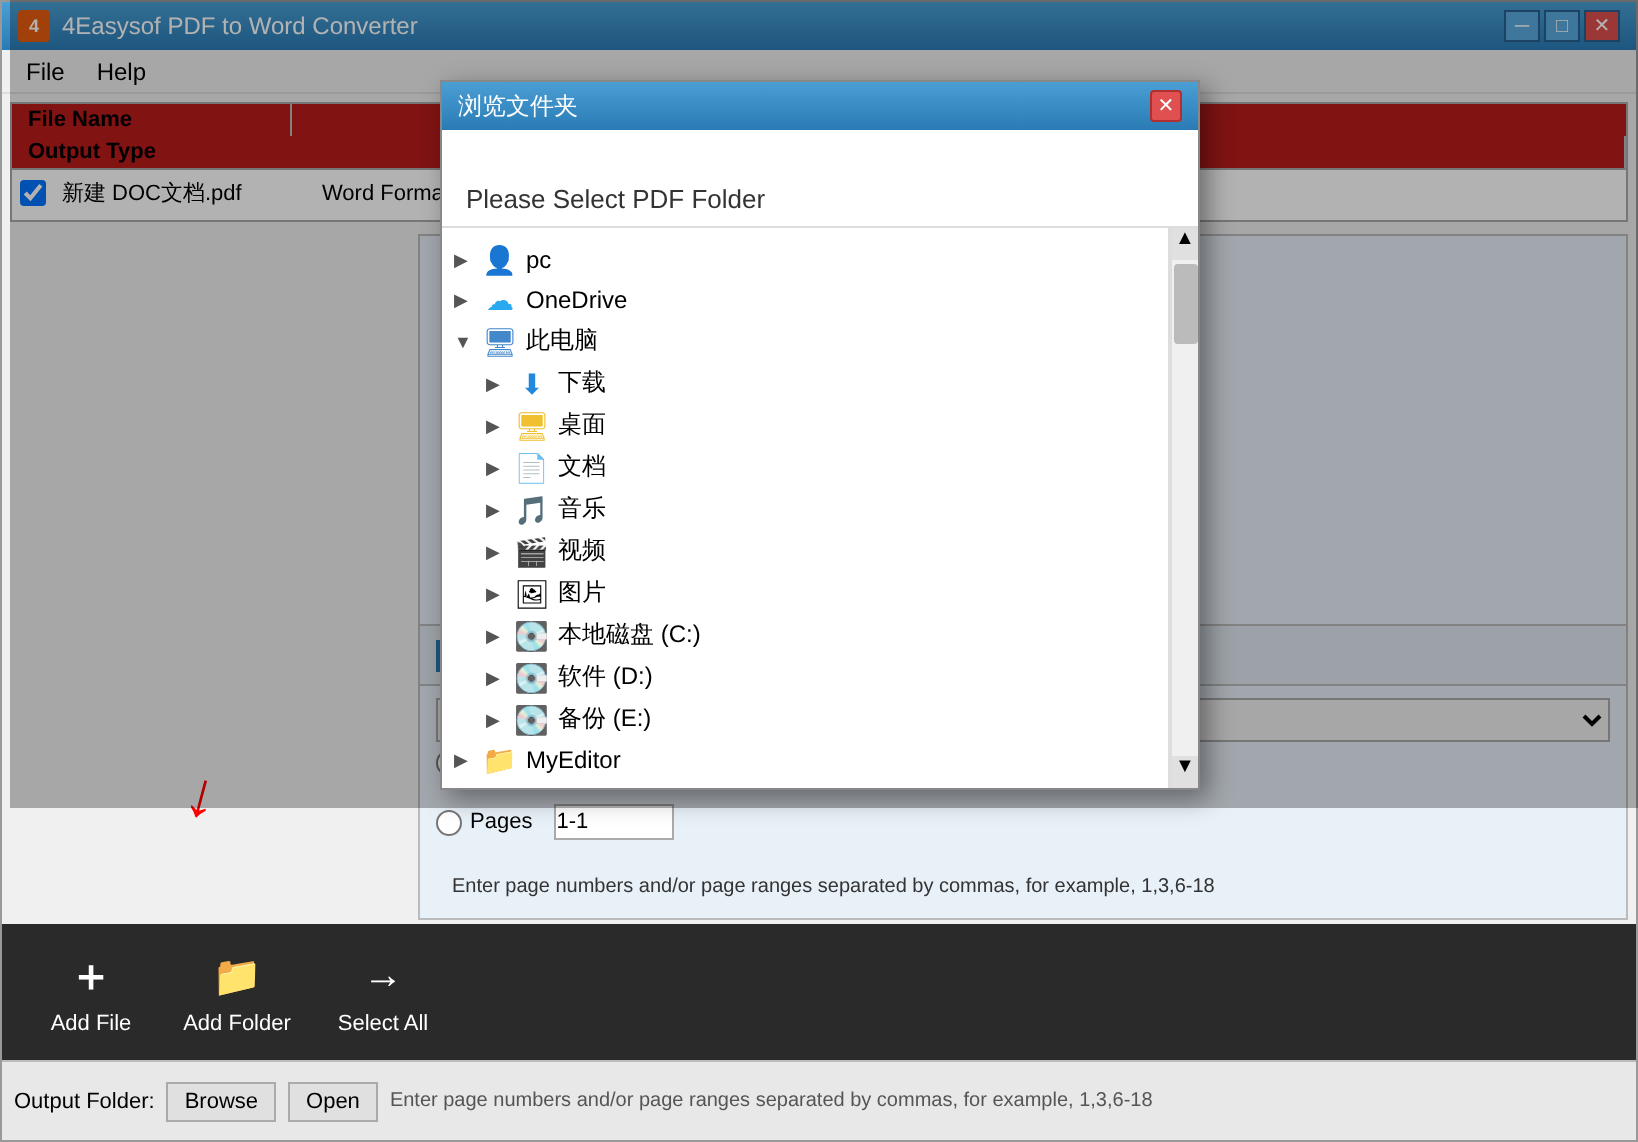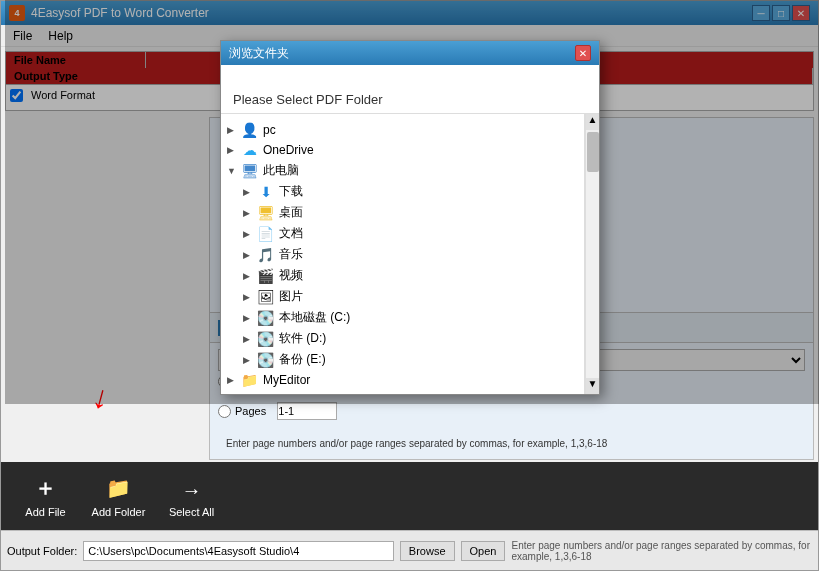--- a/index.html
+++ b/index.html
@@ -118,20 +118,21 @@
 
   <div class="main-content">
 
     <div class="file-list-area">
       <div class="file-list-header">
         <div class="col-header filename">File Name</div>
         <div class="col-header output">Output Type</div>
       </div>
       <div class="file-row">
         <input type="checkbox" class="file-checkbox" checked="" style="">
+        <div class="file-name-cell">新建 DOC文档.pdf</div>
         <div class="file-output-cell">Word Format</div>
       </div>
     </div>
 
     <div class="middle-section">
 
       <div class="left-panel"></div>
 
       <div class="right-panel">
         <div class="right-info">
@@ -186,21 +187,20 @@
       <button class="tool-btn">
         <div class="tool-icon arrow-icon">→</div>
         <span>Select All</span>
       </button>
     </div>
 
     <div class="red-arrow" style="position:absolute;left:92px;top:378px;color:red;font-size:32px;transform:rotate(15deg);z-index:10;pointer-events:none;">↓</div>
 
     <div class="output-bar">
       <span>Output Folder:</span>
-      <input type="text" class="output-path" value="C:\Users\pc\Documents\4Easysoft Studio\4" style="">
       <button class="browse-btn">Browse</button>
       <button class="open-btn">Open</button>
       <span style="flex:1;font-size:10px;color:#555;">Enter page numbers and/or page ranges
 separated by commas, for example, 1,3,6-18</span>
     </div>
   </div>
 </div>
 
 <div class="modal-overlay">
   <div class="modal">

